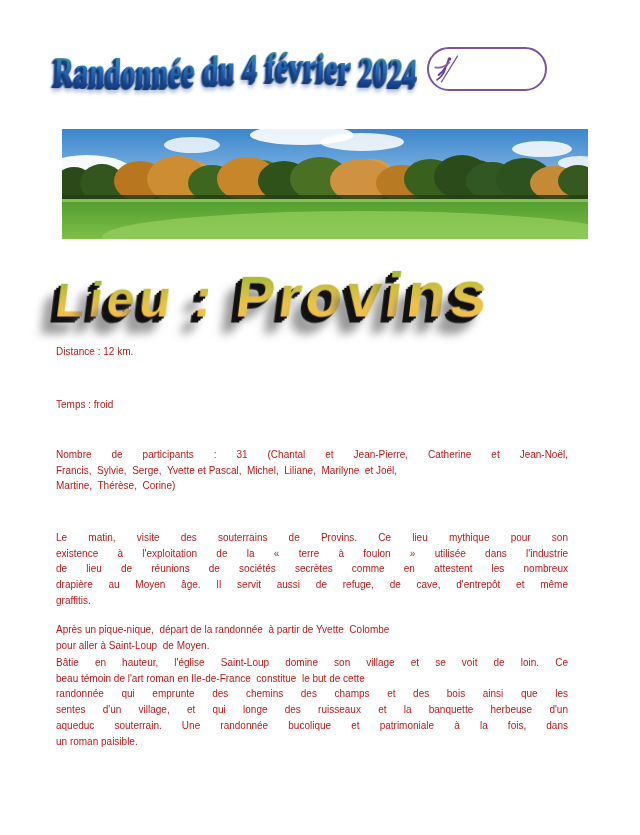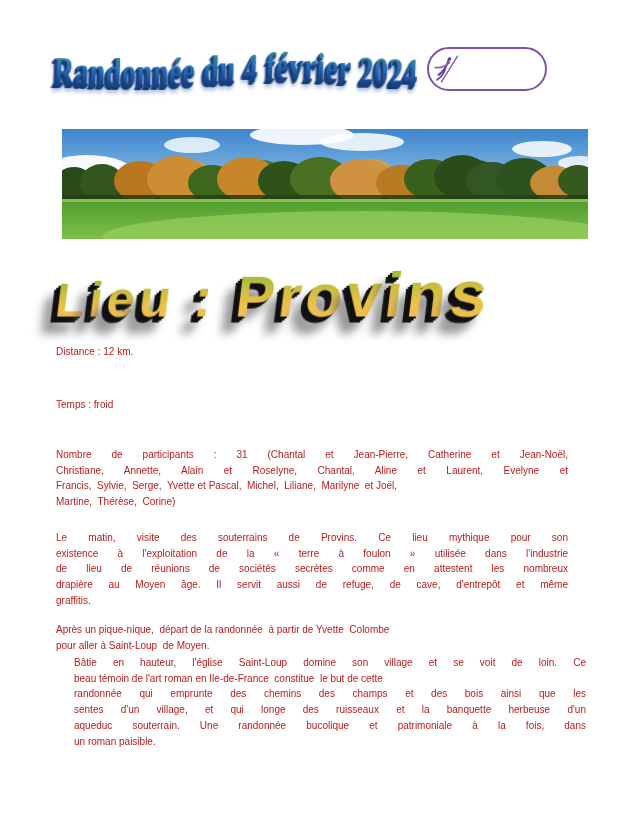--- a/index.html
+++ b/index.html
@@ -43,21 +43,21 @@
   #panorama{position:absolute;left:62px;top:129px;width:526px;height:110px;}
   #panorama svg{display:block;}
 
   
   .para{position:absolute;left:56px;width:512px;font-size:10px;line-height:15.7px;color:#b91c1c;}
   .line{min-height:15.7px;}
   .j{text-align:justify;text-align-last:justify;}
   .raw{white-space:pre-wrap;}
   #para-distance{top:344px;} #para-weather{top:397px;}
   #para-participants{top:447px;} #para-morning{top:530px;}
-  #para-afternoon{top:622px;} #para-church{top:655px;margin-left:18px;}
+  #para-afternoon{top:622px;} #para-church{top:655px;}
 </style>
 </head>
 <body>
 
 <div id="page">
 
   <div id="title-wordart" class="wordart"><span style="display: inline-block; white-space: pre; transform: translateY(1.2px);">R</span><span style="display: inline-block; white-space: pre; transform: translateY(2px);">a</span><span style="display: inline-block; white-space: pre; transform: translateY(2.6px);">n</span><span style="display: inline-block; white-space: pre; transform: translateY(3px);">d</span><span style="display: inline-block; white-space: pre; transform: translateY(3.2px);">o</span><span style="display: inline-block; white-space: pre; transform: translateY(3.2px);">n</span><span style="display: inline-block; white-space: pre; transform: translateY(2.9px);">n</span><span style="display: inline-block; white-space: pre; transform: translateY(2.5px);">é</span><span style="display: inline-block; white-space: pre; transform: translateY(1.8px);">e</span><span style="display: inline-block; white-space: pre; transform: translateY(1.1px);"> </span><span style="display: inline-block; white-space: pre; transform: translateY(0.3px);">d</span><span style="display: inline-block; white-space: pre; transform: translateY(-0.6px);">u</span><span style="display: inline-block; white-space: pre; transform: translateY(-1.4px);"> </span><span style="display: inline-block; white-space: pre; transform: translateY(-2.1px);">4</span><span style="display: inline-block; white-space: pre; transform: translateY(-2.7px);"> </span><span style="display: inline-block; white-space: pre; transform: translateY(-3px);">f</span><span style="display: inline-block; white-space: pre; transform: translateY(-3.2px);">é</span><span style="display: inline-block; white-space: pre; transform: translateY(-3.1px);">v</span><span style="display: inline-block; white-space: pre; transform: translateY(-2.8px);">r</span><span style="display: inline-block; white-space: pre; transform: translateY(-2.4px);">i</span><span style="display: inline-block; white-space: pre; transform: translateY(-1.7px);">e</span><span style="display: inline-block; white-space: pre; transform: translateY(-0.9px);">r</span><span style="display: inline-block; white-space: pre; transform: translateY(-0.1px);"> </span><span style="display: inline-block; white-space: pre; transform: translateY(0.7px);">2</span><span style="display: inline-block; white-space: pre; transform: translateY(1.5px);">0</span><span style="display: inline-block; white-space: pre; transform: translateY(2.2px);">2</span><span style="display: inline-block; white-space: pre; transform: translateY(2.7px);">4</span></div>
 
   <div id="club-logo">
     <svg class="fig" viewBox="0 0 36 36" width="30" height="36" fill="none">
@@ -121,21 +121,20 @@
   <div class="para" id="para-distance">
     <div class="line raw">Distance : 12 km.</div>
   </div>
 
   <div class="para" id="para-weather">
     <div class="line raw">Temps : froid</div>
   </div>
 
   <div class="para" id="para-participants">
     <div class="line j">Nombre de participants : 31 (Chantal et Jean-Pierre, Catherine et Jean-Noël,</div>
-    <div class="line j">Christiane, Annette, Alain et Roselyne, Chantal, Aline et Laurent, Evelyne et</div>
     <div class="line raw">Francis,  Sylvie,  Serge,  Yvette et Pascal,  Michel,  Liliane,  Marilyne  et Joël,</div>
     <div class="line raw">Martine,  Thérèse,  Corine)</div>
   </div>
 
   <div class="para" id="para-morning">
     <div class="line j">Le matin, visite des souterrains de Provins. Ce lieu mythique pour son</div>
     <div class="line j">existence à l'exploitation de la « terre à foulon » utilisée dans l'industrie</div>
     <div class="line j">de lieu de réunions de sociétés secrètes comme en attestent les nombreux</div>
     <div class="line j">drapière au Moyen âge. Il servit aussi de refuge, de cave, d'entrepôt et même</div>
     <div class="line raw">graffitis.</div>

